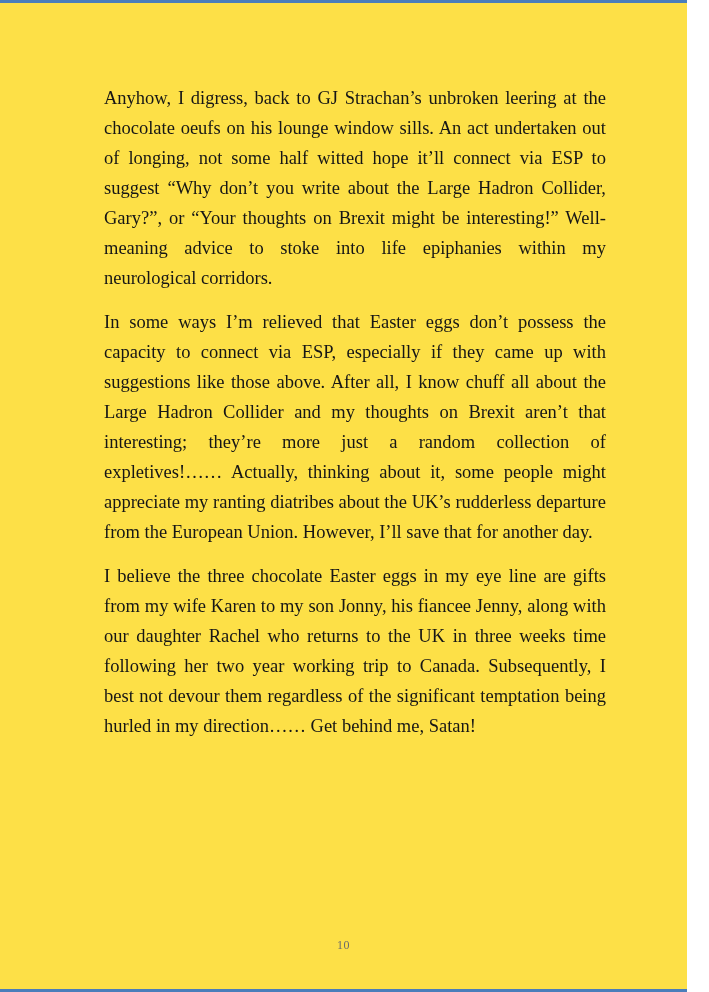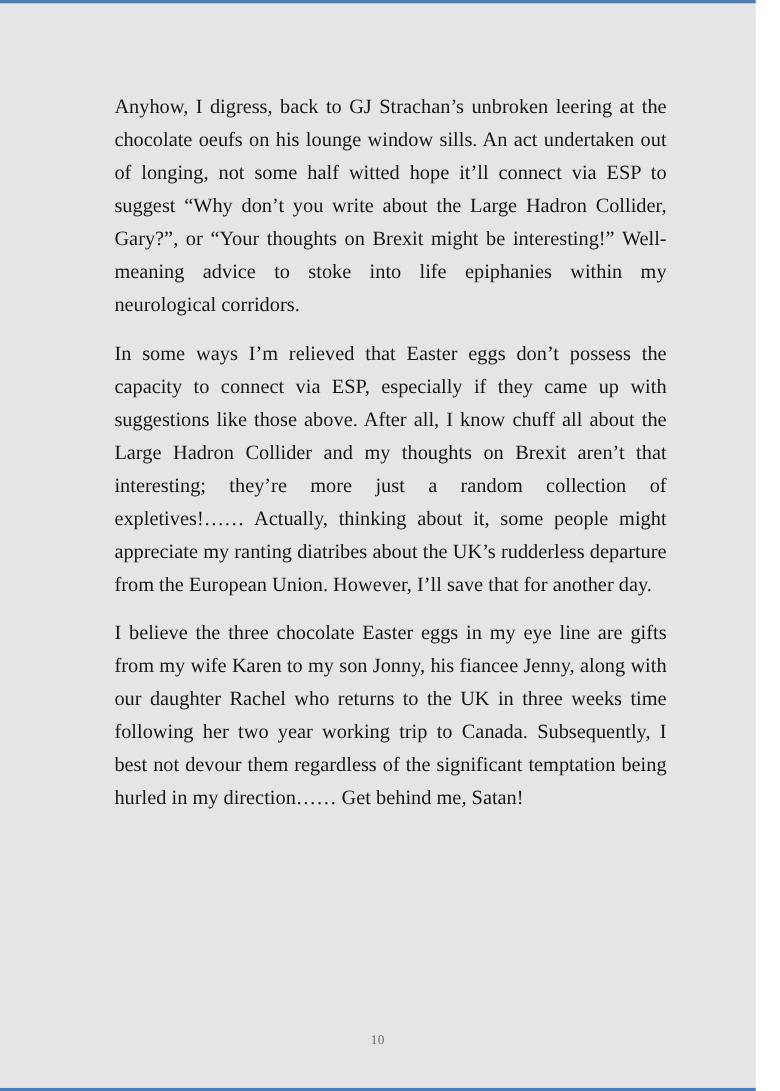--- a/index.html
+++ b/index.html
@@ -11,21 +11,21 @@
       width: 709px;
       height: 992px;
       overflow: hidden;
       font-family: "Liberation Serif", serif;
     }
     .page {
       box-sizing: border-box;
       position: relative;
       width: 687px;
       height: 992px;
-      background: #e5e5e5;
+      background: #fde047;
       border-top: 3px solid #4a7ebb;
       border-bottom: 3px solid #4a7ebb;
     }
     .content {
       position: absolute;
       top: 80px;
       left: 104px;
       width: 502px;
     }
     .para {

